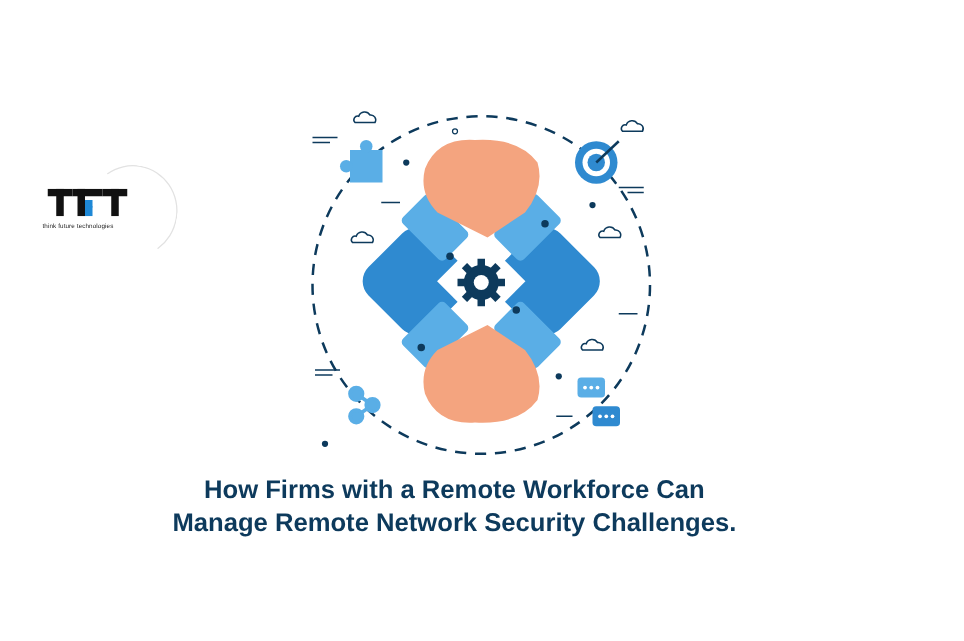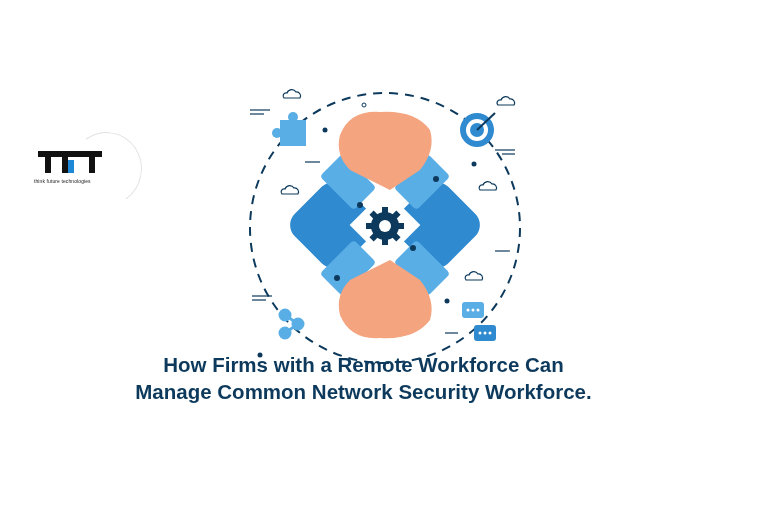--- a/index.html
+++ b/index.html
@@ -2,21 +2,21 @@
 <html><head>
 <meta charset="utf-8">
 <style>
   html,body{margin:0;padding:0;background:#ffffff;}
   body{width:771px;height:513px;position:relative;overflow:hidden;font-family:"Liberation Sans",sans-serif;}
   .logo{position:absolute;left:22px;top:128px;width:100px;height:80px;}
   .logo-arc{position:absolute;left:48px;top:4px;width:70px;height:72px;border-radius:50%;border:1px solid #e2e2e2;border-left-color:transparent;border-bottom-color:transparent;transform:rotate(10deg);}
   .logo-letters{position:absolute;left:16px;top:23px;width:64px;height:22px;}
   .logo-tagline{position:absolute;left:12px;top:50px;font-size:5px;color:#222;white-space:nowrap;letter-spacing:0.1px;}
   .illustration{position:absolute;left:240px;top:80px;width:290px;height:290px;}
-  .headline{position:absolute;left:0;top:351px;width:727px;text-align:center;color:#0d3a5c;font-weight:bold;font-size:20.5px;line-height:27px;}
+  .headline{position:absolute;left:0;top:378px;width:727px;text-align:center;color:#0d3a5c;font-weight:bold;font-size:20.5px;line-height:27px;}
 </style>
 </head>
 <body>
 
 <div class="logo">
   <div class="logo-arc"></div>
   <svg class="logo-letters" viewBox="0 0 64 22">
     <rect x="0" y="0" width="20" height="6" fill="#111"></rect>
     <rect x="7" y="0" width="6" height="22" fill="#111"></rect>
     <rect x="20" y="0" width="24" height="6" fill="#111"></rect>
@@ -128,14 +128,14 @@
     <circle cx="85" cy="50" r="2.5"></circle>
       <circle cx="234" cy="84" r="2.5"></circle>
     <circle cx="207" cy="221" r="2.5"></circle>
       <circle cx="20" cy="275" r="2.5"></circle>
     <circle cx="124" cy="25" r="2" fill="none" stroke="#0d3a5c"></circle>
   </g>
 </svg>
 
 <div class="headline">
   <div>How Firms with a Remote Workforce Can</div>
-  <div>Manage Common Network Security Workforce.</div>
+  <div>Manage Remote Network Security Challenges.</div>
 </div>
 
 </body></html>

